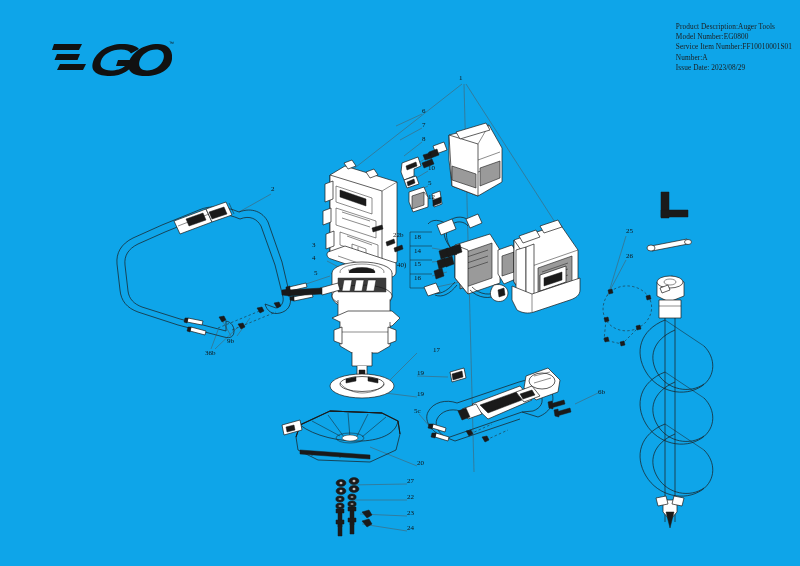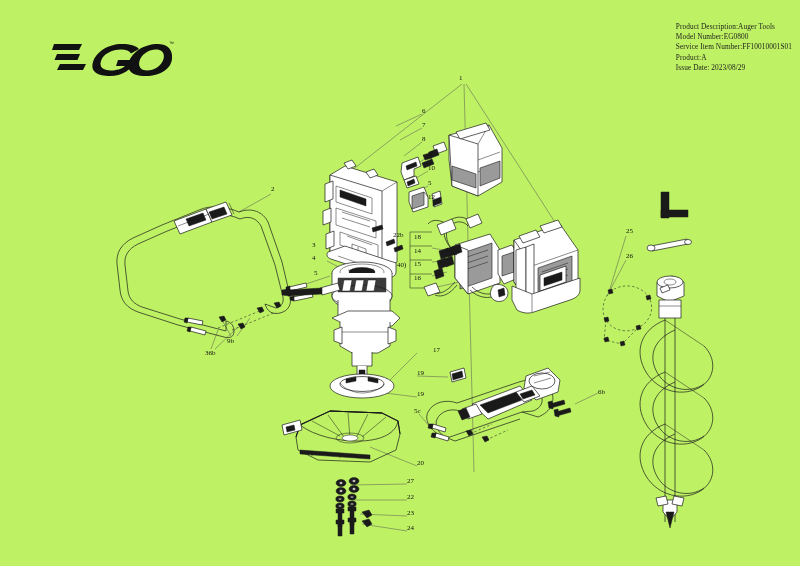--- a/index.html
+++ b/index.html
@@ -4,21 +4,21 @@
 <style>
   html, body {
     margin: 0;
     padding: 0;
     background: #ffffff;
   }
   #page {
     position: relative;
     width: 800px;
     height: 566px;
-    background: #bef264;
+    background: #0ea5e9;
     overflow: hidden;
     font-family: "Liberation Serif", serif;
   }
   #diagram-svg {
     position: absolute;
     left: 0;
     top: 0;
     width: 800px;
     height: 566px;
   }
@@ -63,21 +63,21 @@
 </style>
 </head>
 <body>
 
 <div id="page">
 
   <div class="meta-block">
     <span class="meta-line">Product Description:Auger Tools</span>
     <span class="meta-line">Model Number:EG0800</span>
     <span class="meta-line">Service Item Number:FF10010001S01</span>
-    <span class="meta-line">Product:A</span>
+    <span class="meta-line">Number:A</span>
     <span class="meta-line">Issue Date: 2023/08/29</span>
   </div>
 
   <div class="logo-wrap">
     <svg width="120" height="42" viewBox="0 0 120 42">
 
       <g fill="#111">
         <polygon points="2,6 30,6 27,12 0,12"></polygon>
         <polygon points="5,16 28,16 25.5,22 2.5,22"></polygon>
         <polygon points="8,26 34,26 31,32 5,32"></polygon>

